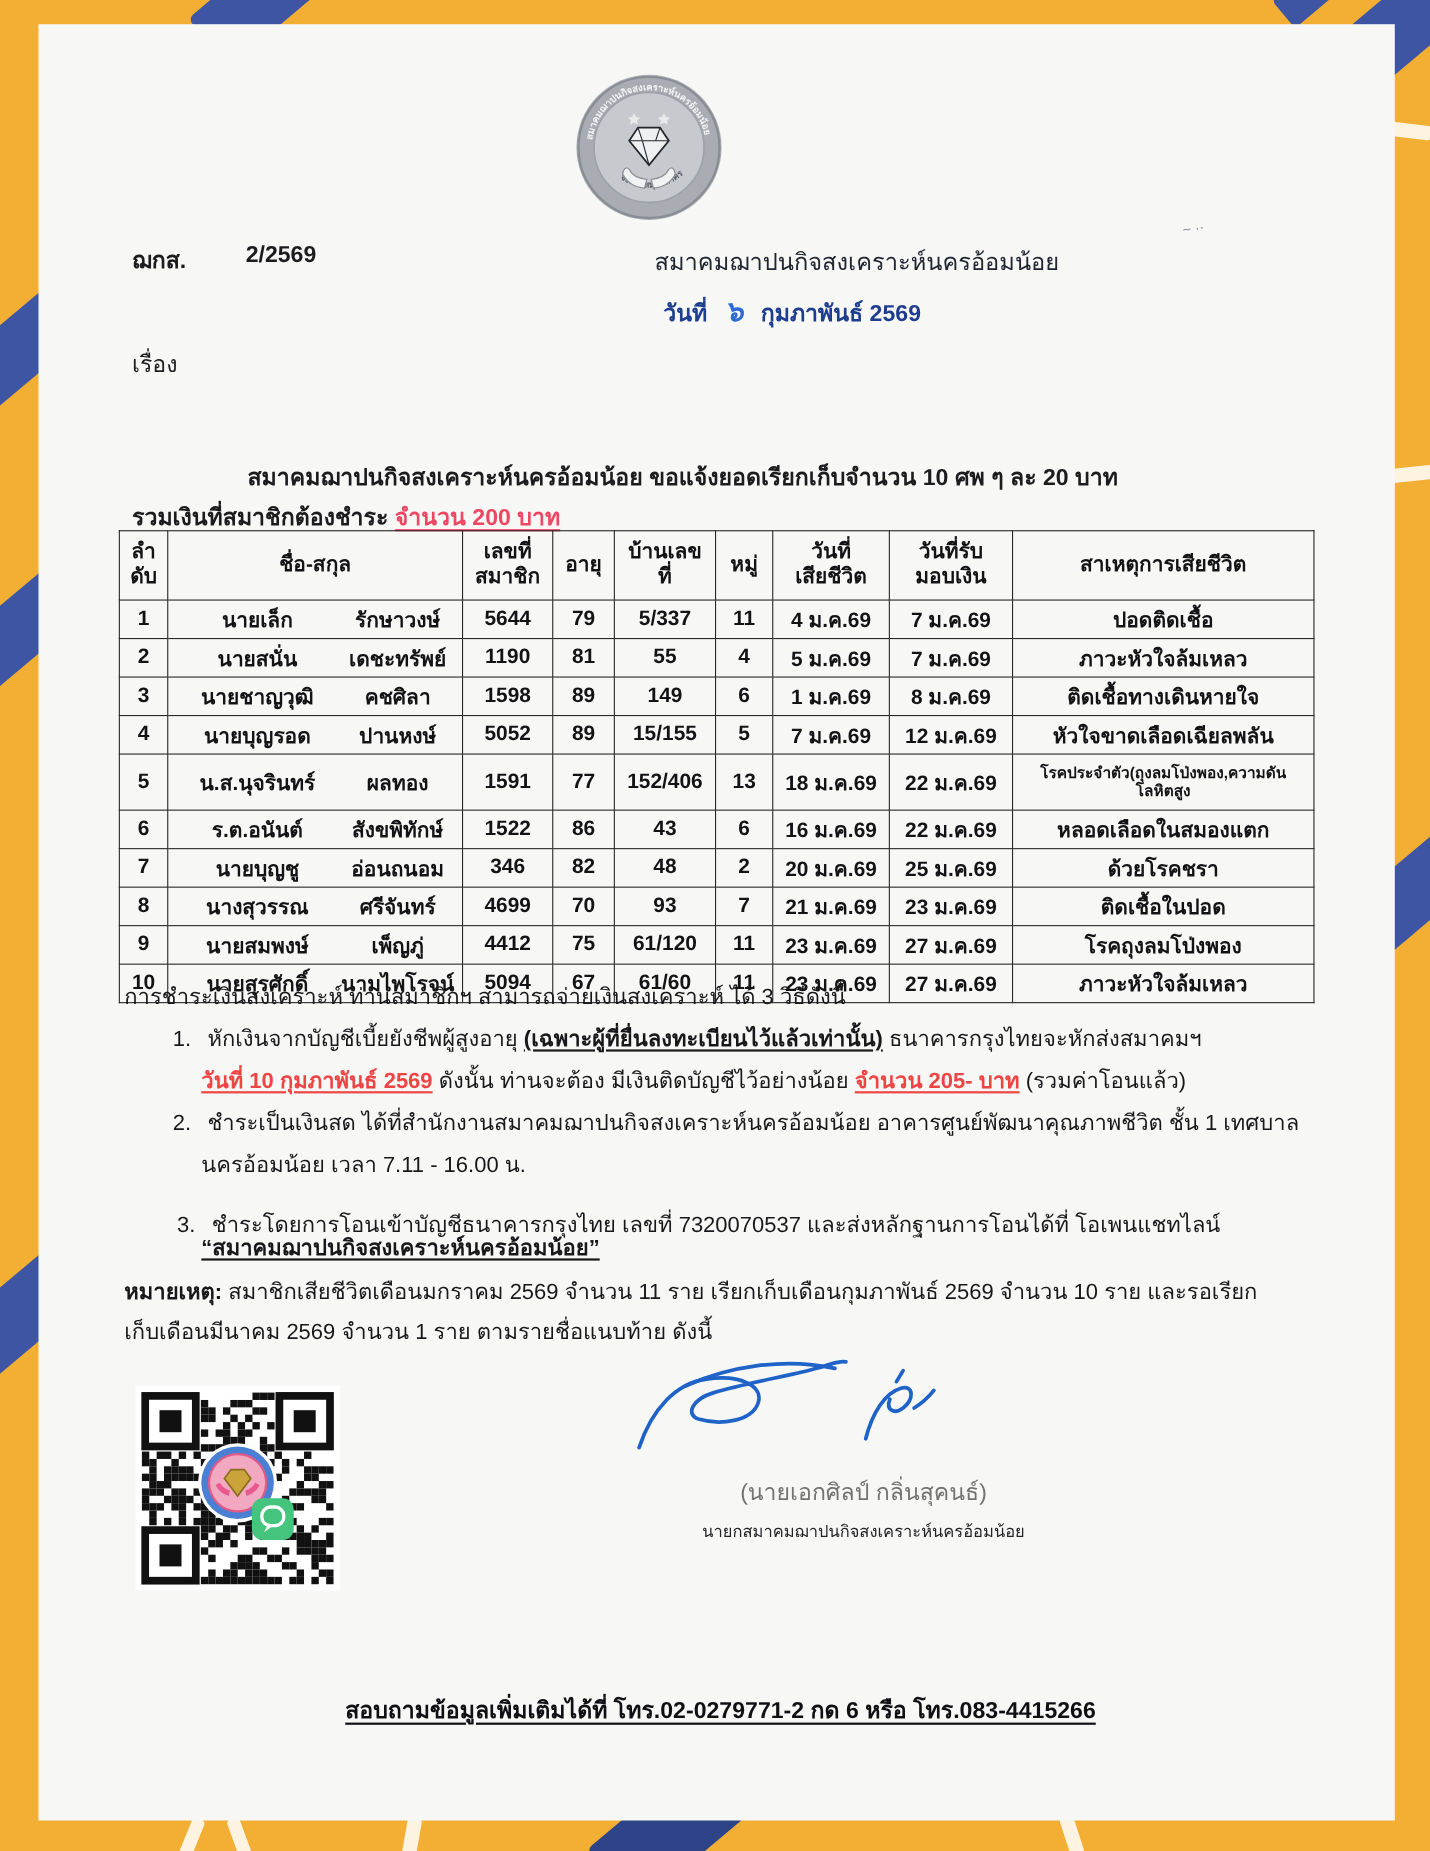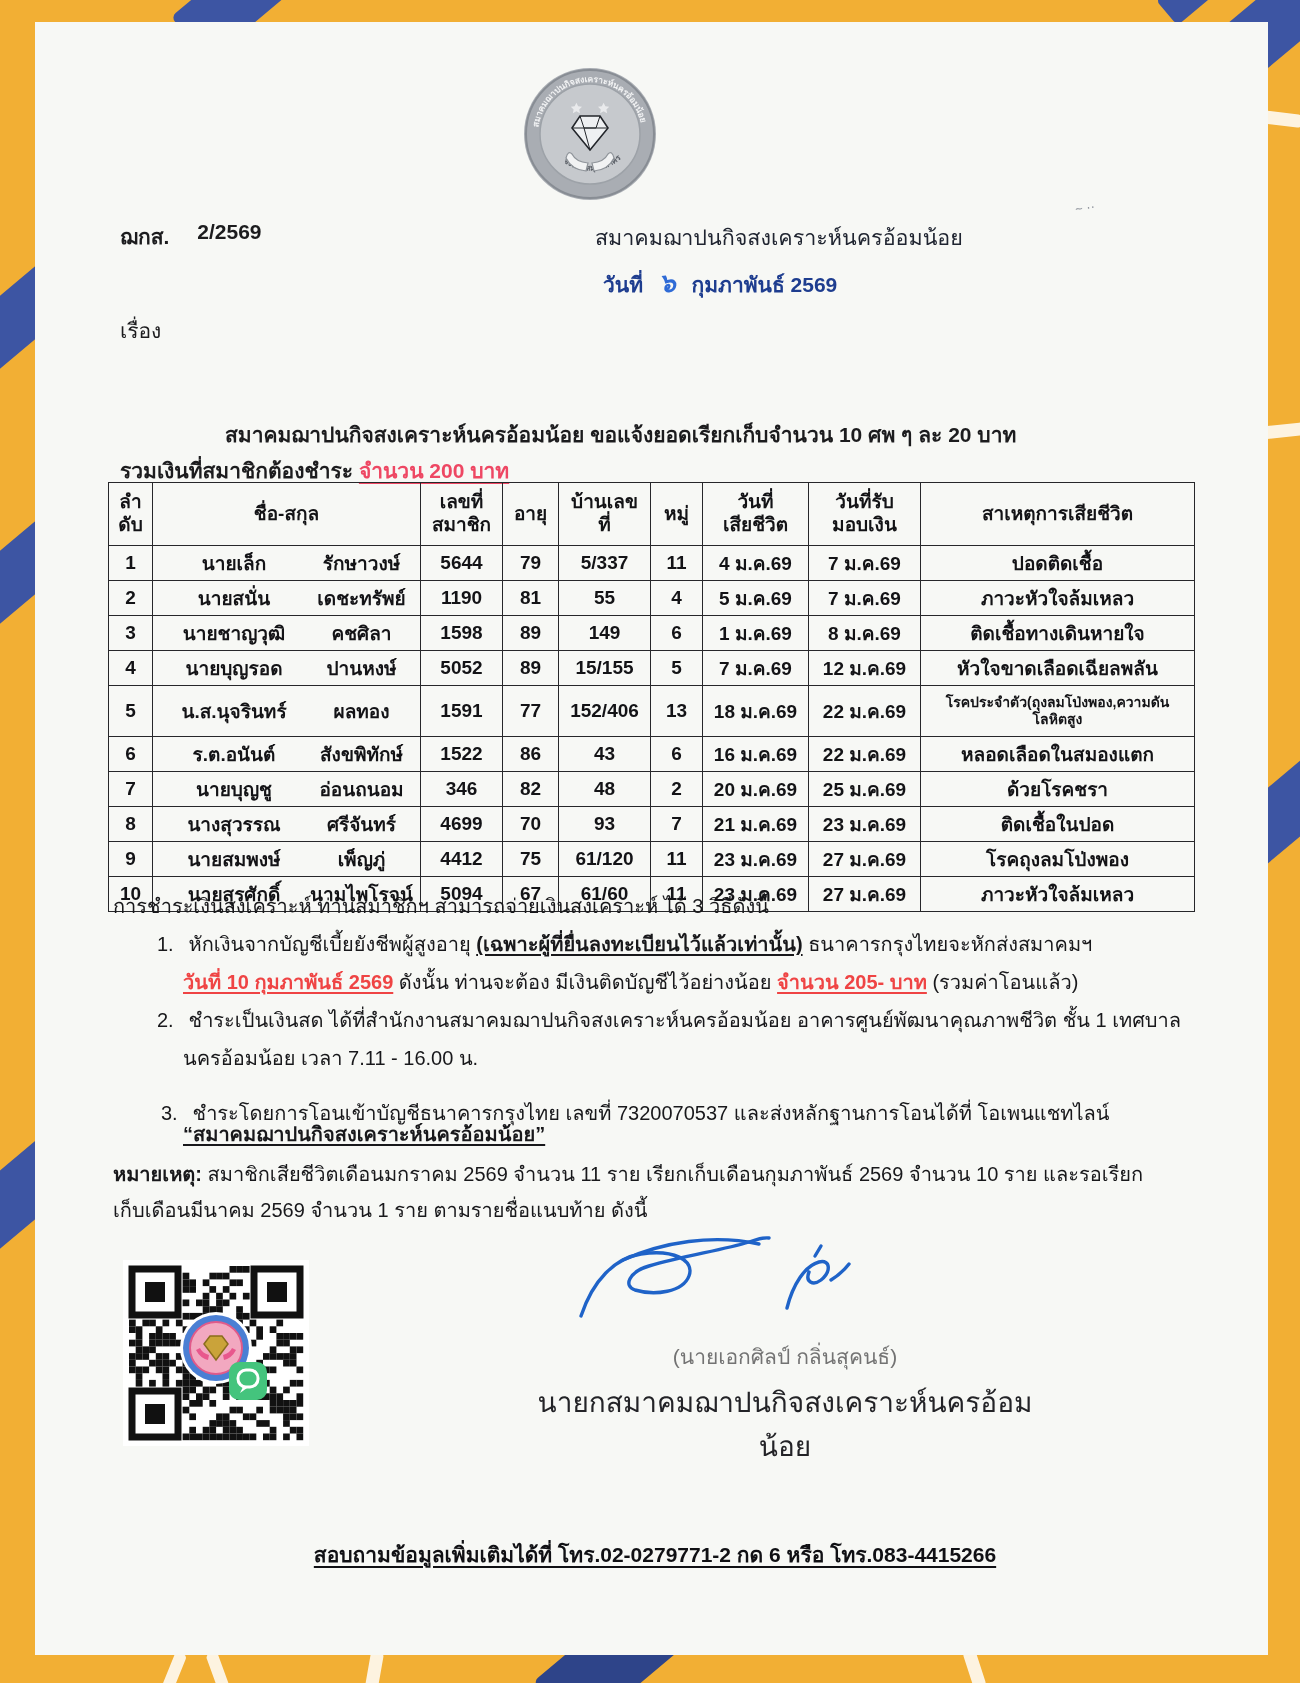--- a/index.html
+++ b/index.html
@@ -8,21 +8,21 @@
     font-family:"Liberation Sans", sans-serif;
     background:#F2AF34;
   }
   .stripe{position:absolute;background:#3D55A3;border-radius:6px;}
   .crease{position:absolute;background:rgba(255,255,255,.85);border-radius:4px;}
   .paper{
     position:absolute;left:35px;top:22px;width:1233px;height:1633px;
     background:#f7f8f5;color:#1c1c1e;
   }
   .abs{position:absolute;}
-  .lbl-row{display:flex;gap:28px;font-size:21px;text-align:center;}
+  .lbl-row{display:flex;gap:54px;font-size:21px;text-align:center;}
   .hdr-name{font-size:21.5px;color:#202531;}
   .dateline{font-size:21px;color:#1e3d8f;font-weight:600;display:flex;gap:16px;align-items:baseline;}
   .handwrit{color:#2f6bd6;font-size:26px;font-style:italic;font-weight:700;transform:rotate(-6deg);display:inline-block;}
   .body-par{font-size:21px;font-weight:600;width:1075px;line-height:1.45;}
   .red-amount{color:#ee4763;text-decoration:underline;text-underline-offset:4px;font-weight:700;}
   table.members{border-collapse:collapse;table-layout:fixed;width:1086px;font-size:19px;}
   table.members th, table.members td{
     border:1.6px solid #27272a;padding:2px 6px;color:#131316;
     overflow:hidden;white-space:nowrap;
   }
@@ -34,21 +34,21 @@
   tr.tall td{height:46px;}
   td.cause-small{font-size:14px;line-height:1.25;white-space:normal;}
   .pay{font-size:20px;color:#18181b;}
   .pay-num{display:inline-block;width:26px;}
   .u{text-decoration:underline;text-underline-offset:3px;}
   .blue-b{color:#ef4444;font-weight:700;text-decoration:underline;text-underline-offset:3px;}
   .bold{font-weight:700;}
   .center{text-align:center;}
   .footer-contact{font-size:21px;font-weight:700;text-decoration:underline;text-underline-offset:4px;color:#101014;}
   .sig-name{font-size:21px;color:#737373;}
-  .sig-title{font-size:28px;color:#232327;}
+  .sig-title{font-size:15px;color:#232327;}
   .smudge{position:absolute;color:#8a8f98;font-size:13px;transform:rotate(-10deg);}
 </style>
 </head>
 <body>
 
 <div class="stripe" style="left:175px;top:-30px;width:125px;height:58px;transform:rotate(-40deg);"></div>
 <div class="stripe" style="left:1160px;top:-22px;width:55px;height:34px;transform:rotate(-40deg);"></div>
 <div class="stripe" style="left:1225px;top:-28px;width:150px;height:60px;transform:rotate(-40deg);"></div>
 <div class="stripe" style="left:-70px;top:300px;width:150px;height:56px;transform:rotate(-40deg);"></div>
 <div class="stripe" style="left:-70px;top:555px;width:150px;height:56px;transform:rotate(-40deg);"></div>

